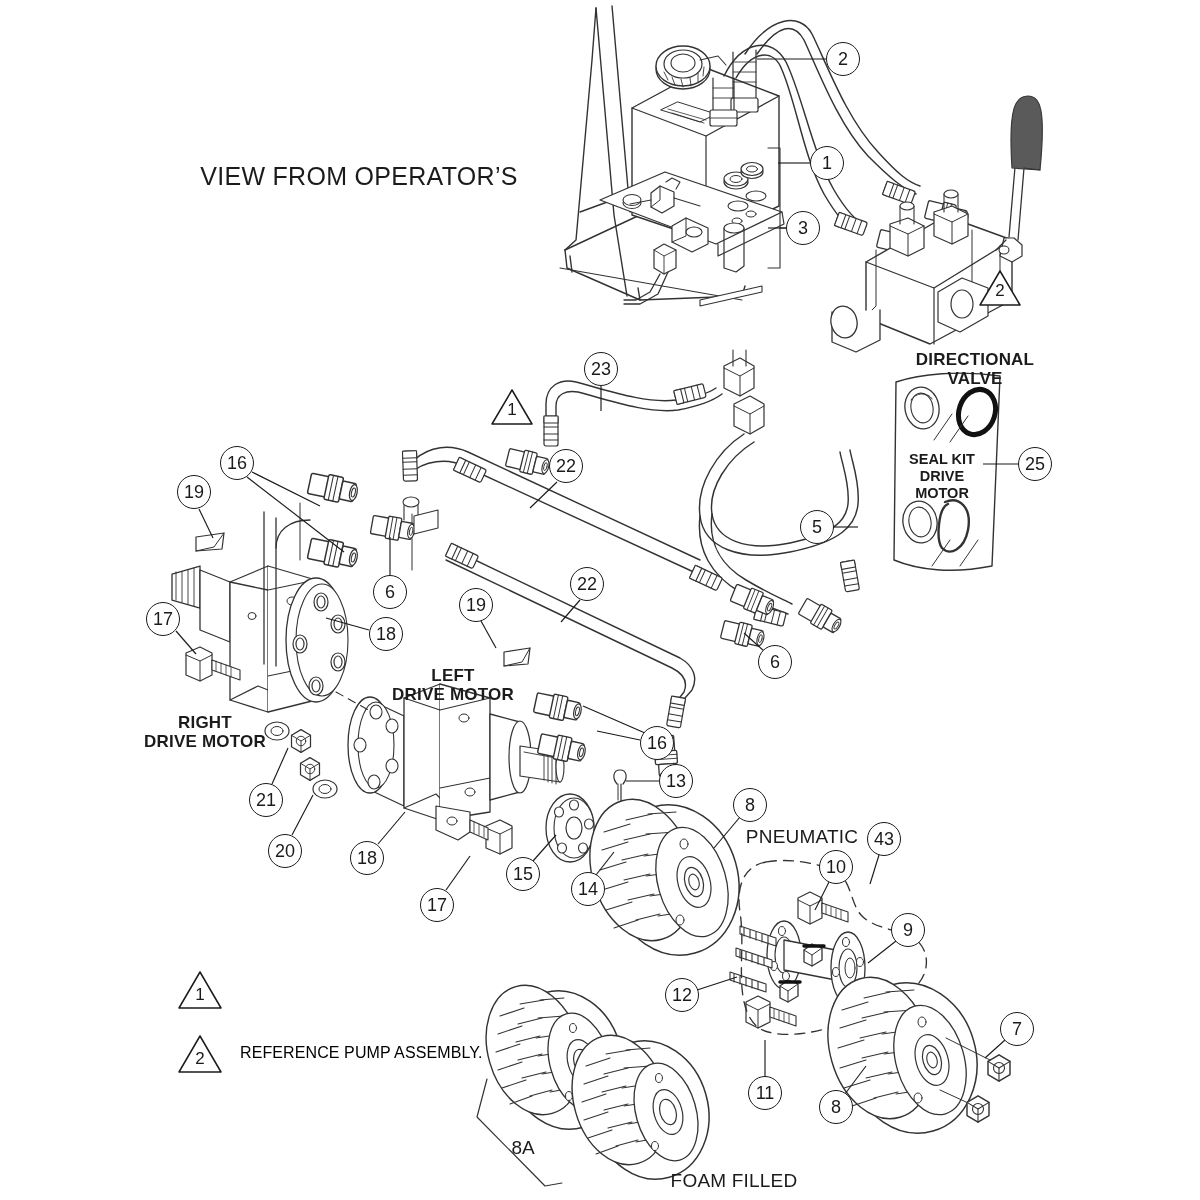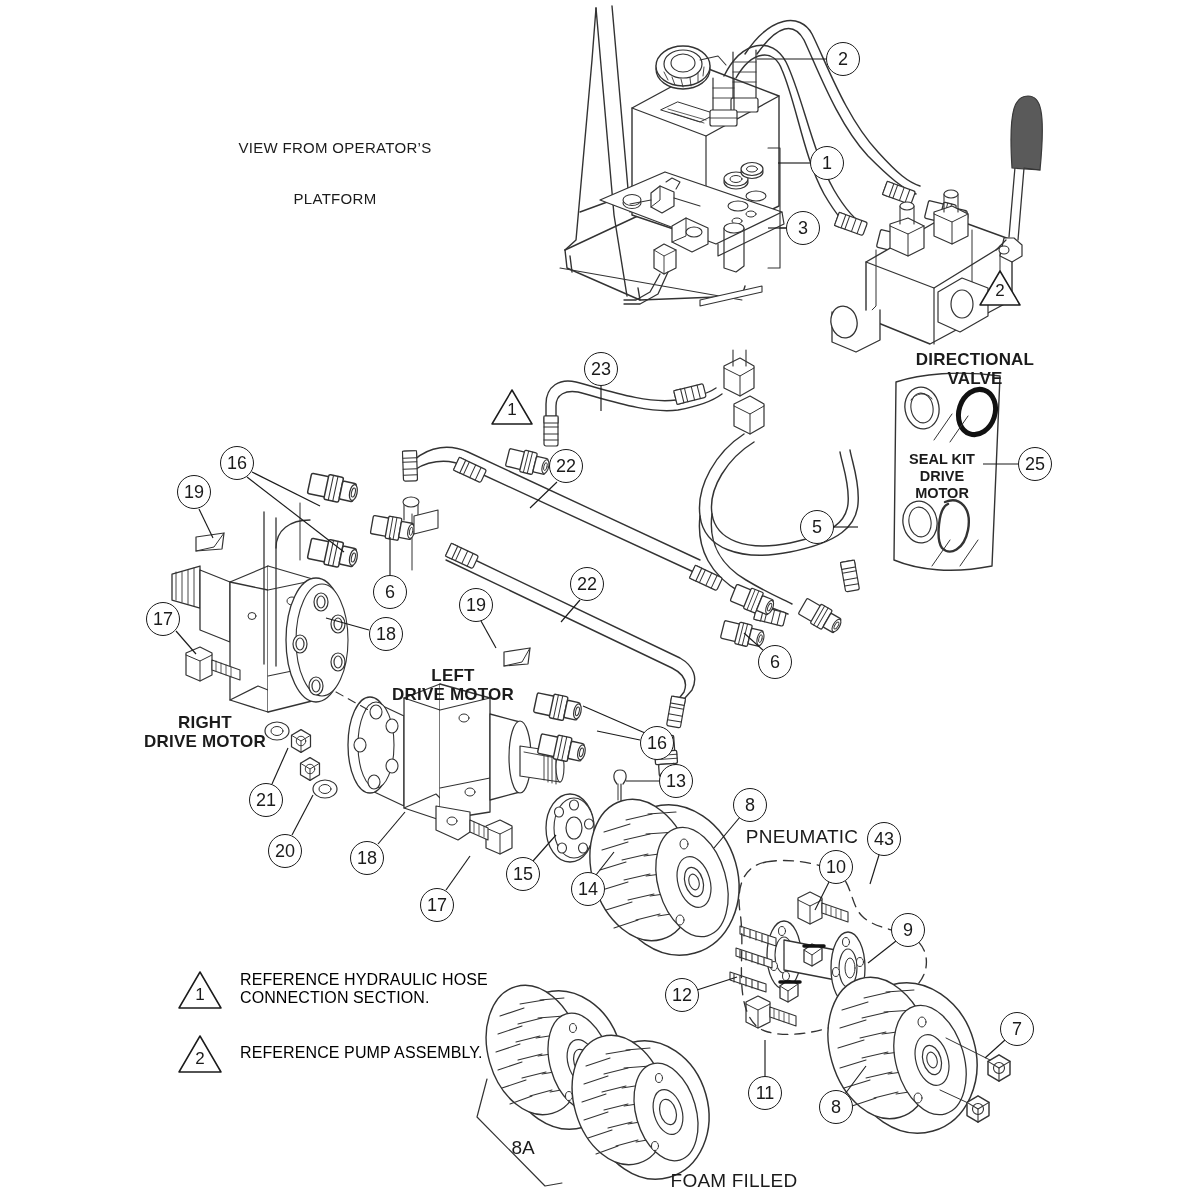--- a/index.html
+++ b/index.html
@@ -18,21 +18,21 @@
   
   .lbl {
     position: absolute;
     color: #1b1b1b;
     font-family: "Liberation Sans", sans-serif;
     white-space: pre;
     line-height: 1.14;
   }
   .lbl.center { text-align: center; transform: translateX(-50%); }
 
-  #title-block { font-size: 15px; letter-spacing: 0.3px; }
+  #title-block { font-size: 25px; letter-spacing: 0.3px; margin-left: 24px; }
   .machine-label { font-size: 17px; font-weight: bold; letter-spacing: .2px; margin-top: 16px; }
   .plain-label { font-size: 19px; letter-spacing: .2px; }
   #notes-title { font-size: 17.5px; font-weight: bold; letter-spacing: .4px; }
   .note-text { font-size: 16px; letter-spacing: .1px; }
   .seal-text { font-size: 14.5px; font-weight: bold; text-align: center; line-height: 1.18; }
   .bracket-id { font-size: 19px; }
 
   
   .callout {
     position: absolute;
@@ -664,43 +664,38 @@
         <line x1="896" y1="941" x2="868" y2="963"></line>
         <line x1="697" y1="990" x2="737" y2="977"></line>
         <line x1="765" y1="1077" x2="765" y2="1040"></line>
         <line x1="845" y1="1094" x2="866" y2="1066"></line>
         <line x1="1005" y1="1040" x2="985" y2="1058"></line>
       </g>
   </svg>
 
   <div id="title-block" class="lbl center" style="left:335px; top:105px;">
     <div>VIEW FROM OPERATOR’S</div>
-    <div>PLATFORM</div>
   </div>
 
   <div id="component-labels">
       <div class="lbl center machine-label" style="left: 975px; top: 334px;"><div>DIRECTIONAL</div><div>VALVE</div></div>
       <div class="lbl center seal-text" style="left: 942px; top: 451px;"><div>SEAL KIT</div><div>DRIVE</div><div>MOTOR</div></div>
       <div class="lbl center machine-label" style="left: 205px; top: 697px;"><div>RIGHT</div><div>DRIVE MOTOR</div></div>
       <div class="lbl center machine-label" style="left: 453px; top: 650px;"><div>LEFT</div><div>DRIVE MOTOR</div></div>
       <div class="lbl center plain-label" style="left: 802px; top: 826px;"><div>PNEUMATIC</div></div>
       <div class="lbl center plain-label" style="left: 734px; top: 1158px; margin-top: 12px;"><div>FOAM FILLED</div></div>
       <div class="lbl center bracket-id" style="left: 523px; top: 1137px;"><div>8A</div></div>
     </div>
 
   <div style="position:absolute; left:176px; top:955px;">
     <div id="notes-list">
         <div style="position: relative; display: flex; align-items: flex-start; margin-top: 14px;">
           <div style="position: relative; width: 48px; height: 42px; flex: 0 0 48px;"><svg width="48" height="42" viewBox="0 0 48 42">
               <path d="M 24,3 L 45,39 L 3,39 Z" fill="#fff" stroke="#1b1b1b" stroke-width="1.5" stroke-linejoin="round"></path>
             </svg><div style="position:absolute;left:0;top:16px;width:48px;text-align:center;font-size:17px;color:#1b1b1b;">1</div></div>
-          <div class="note-text" style="margin-left: 16px; margin-top: 2px;">
-            <div>REFERENCE HYDRAULIC HOSE</div>
-            <div>CONNECTION SECTION.</div>
-          </div>
         </div>
         <div style="position: relative; display: flex; align-items: flex-start; margin-top: 22px;">
           <div style="position: relative; width: 48px; height: 42px; flex: 0 0 48px;"><svg width="48" height="42" viewBox="0 0 48 42">
               <path d="M 24,3 L 45,39 L 3,39 Z" fill="#fff" stroke="#1b1b1b" stroke-width="1.5" stroke-linejoin="round"></path>
             </svg><div style="position:absolute;left:0;top:16px;width:48px;text-align:center;font-size:17px;color:#1b1b1b;">2</div></div>
           <div class="note-text" style="margin-left: 16px; margin-top: 11px;">
             <div>REFERENCE PUMP ASSEMBLY.</div>
           </div>
         </div>
       </div>

